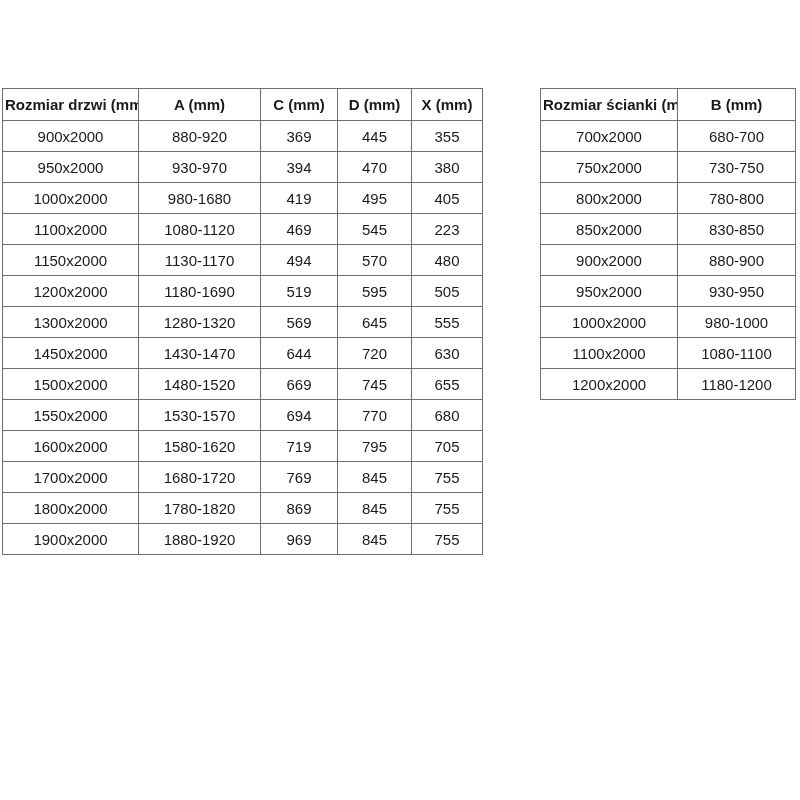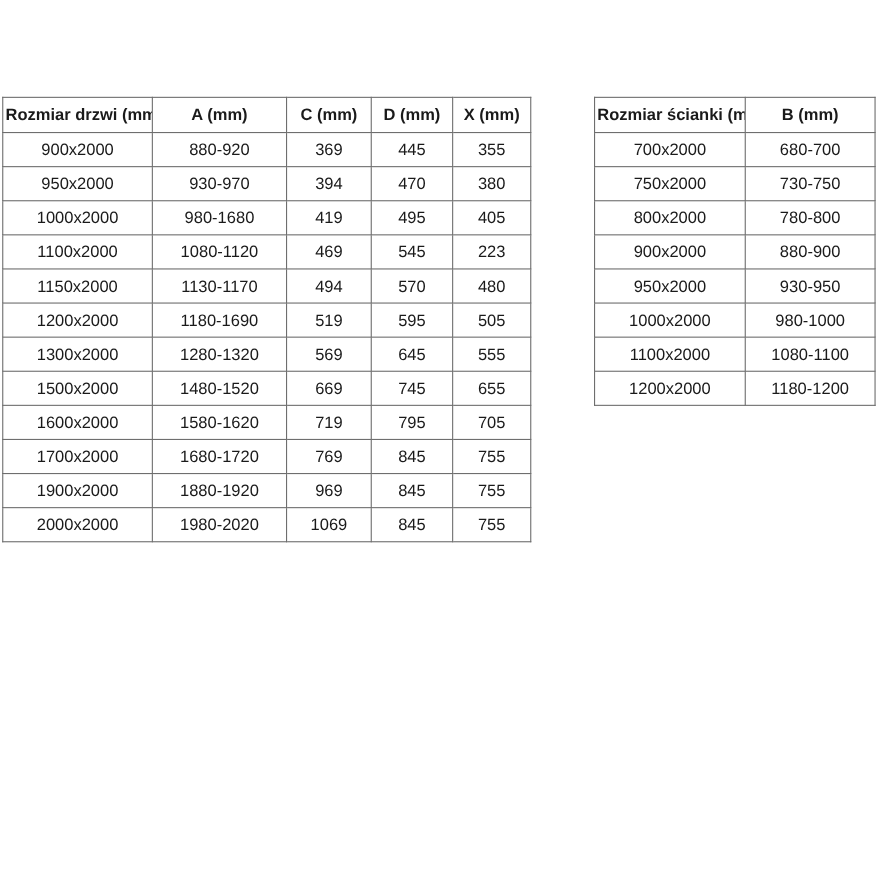--- a/index.html
+++ b/index.html
@@ -109,54 +109,68 @@
           <td>505</td>
         </tr>
         <tr>
           <td>1300x2000</td>
           <td>1280-1320</td>
           <td>569</td>
           <td>645</td>
           <td>555</td>
         </tr>
         <tr>
+          <td>1450x2000</td>
+          <td>1430-1470</td>
+          <td>644</td>
+          <td>720</td>
+          <td>630</td>
+        </tr>
+        <tr>
           <td>1500x2000</td>
           <td>1480-1520</td>
           <td>669</td>
           <td>745</td>
           <td>655</td>
         </tr>
         <tr>
+          <td>1550x2000</td>
+          <td>1530-1570</td>
+          <td>694</td>
+          <td>770</td>
+          <td>680</td>
+        </tr>
+        <tr>
           <td>1600x2000</td>
           <td>1580-1620</td>
           <td>719</td>
           <td>795</td>
           <td>705</td>
         </tr>
         <tr>
           <td>1700x2000</td>
           <td>1680-1720</td>
           <td>769</td>
           <td>845</td>
           <td>755</td>
         </tr>
         <tr>
+          <td>1800x2000</td>
+          <td>1780-1820</td>
+          <td>869</td>
+          <td>845</td>
+          <td>755</td>
+        </tr>
+        <tr>
           <td>1900x2000</td>
           <td>1880-1920</td>
           <td>969</td>
           <td>845</td>
           <td>755</td>
         </tr>
-        <tr>
-          <td>2000x2000</td>
-          <td>1980-2020</td>
-          <td>1069</td>
-          <td>845</td>
-          <td>755</td>
-        </tr>
       </tbody>
   </table>
 
   <table class="size-table" id="wall-table">
     <colgroup>
         <col>
         <col>
       </colgroup>
     <thead>
         <tr>
@@ -171,20 +185,24 @@
         </tr>
         <tr>
           <td>750x2000</td>
           <td>730-750</td>
         </tr>
         <tr>
           <td>800x2000</td>
           <td>780-800</td>
         </tr>
         <tr>
+          <td>850x2000</td>
+          <td>830-850</td>
+        </tr>
+        <tr>
           <td>900x2000</td>
           <td>880-900</td>
         </tr>
         <tr>
           <td>950x2000</td>
           <td>930-950</td>
         </tr>
         <tr>
           <td>1000x2000</td>
           <td>980-1000</td>

